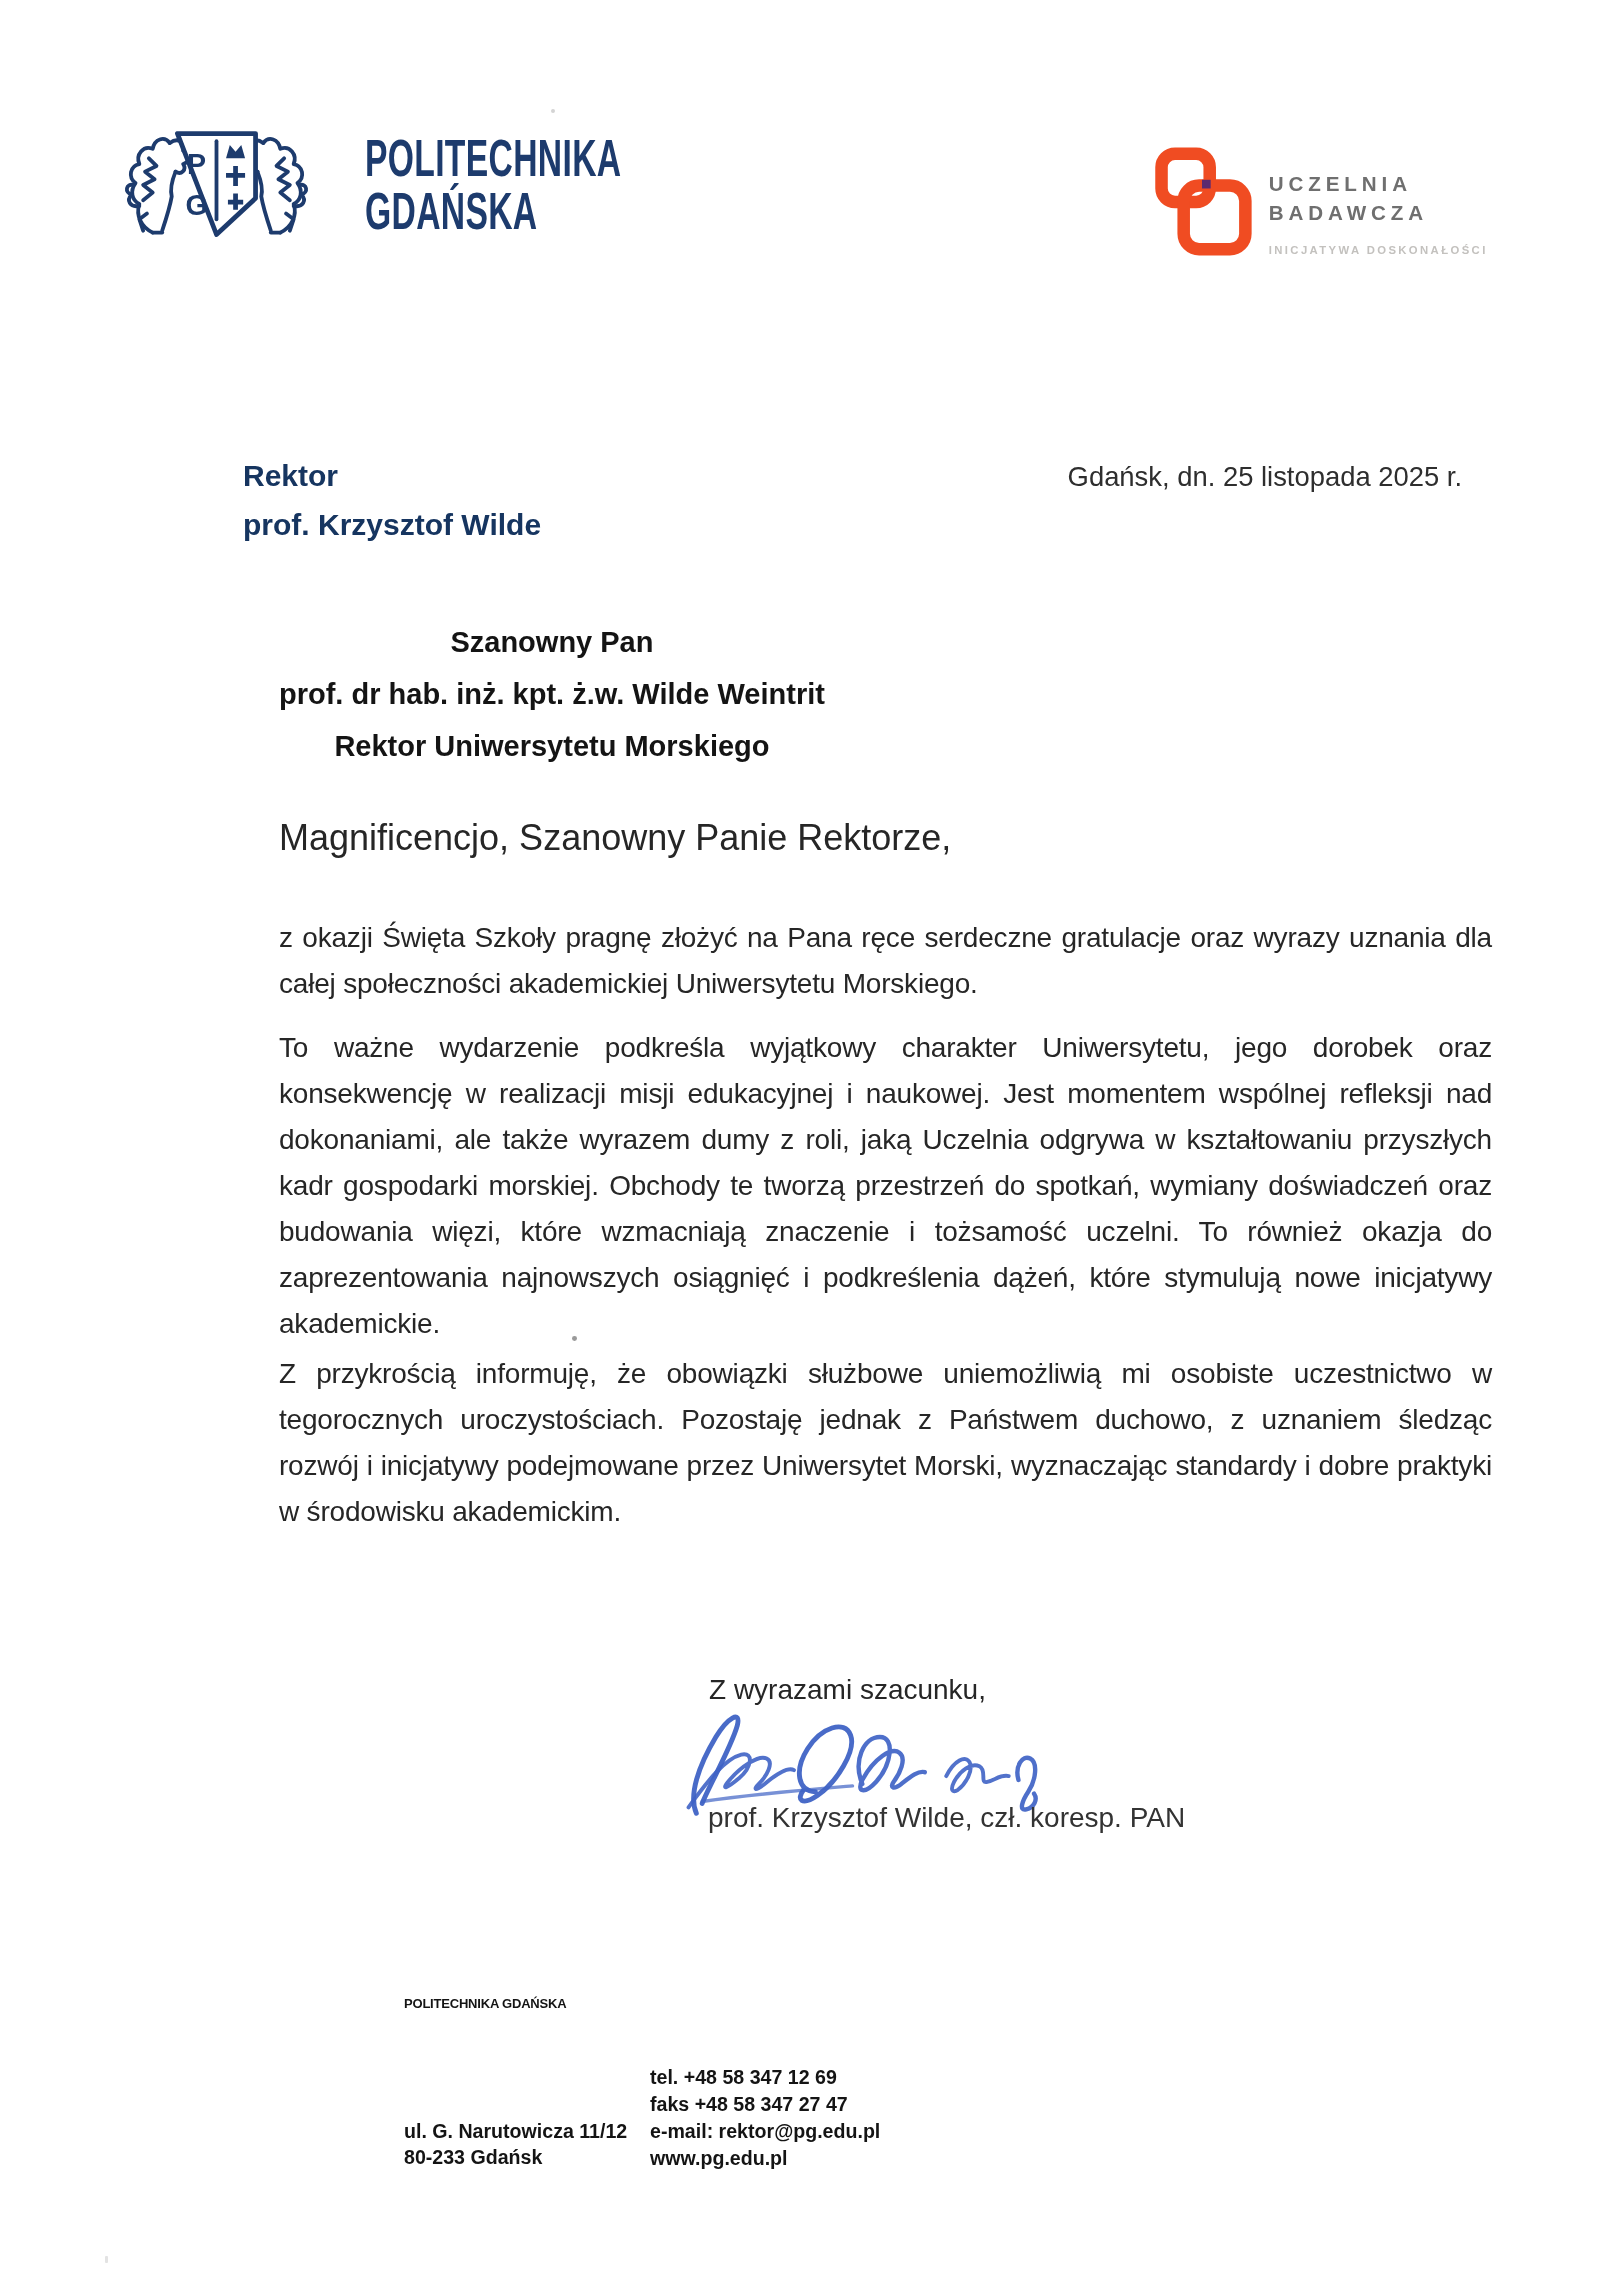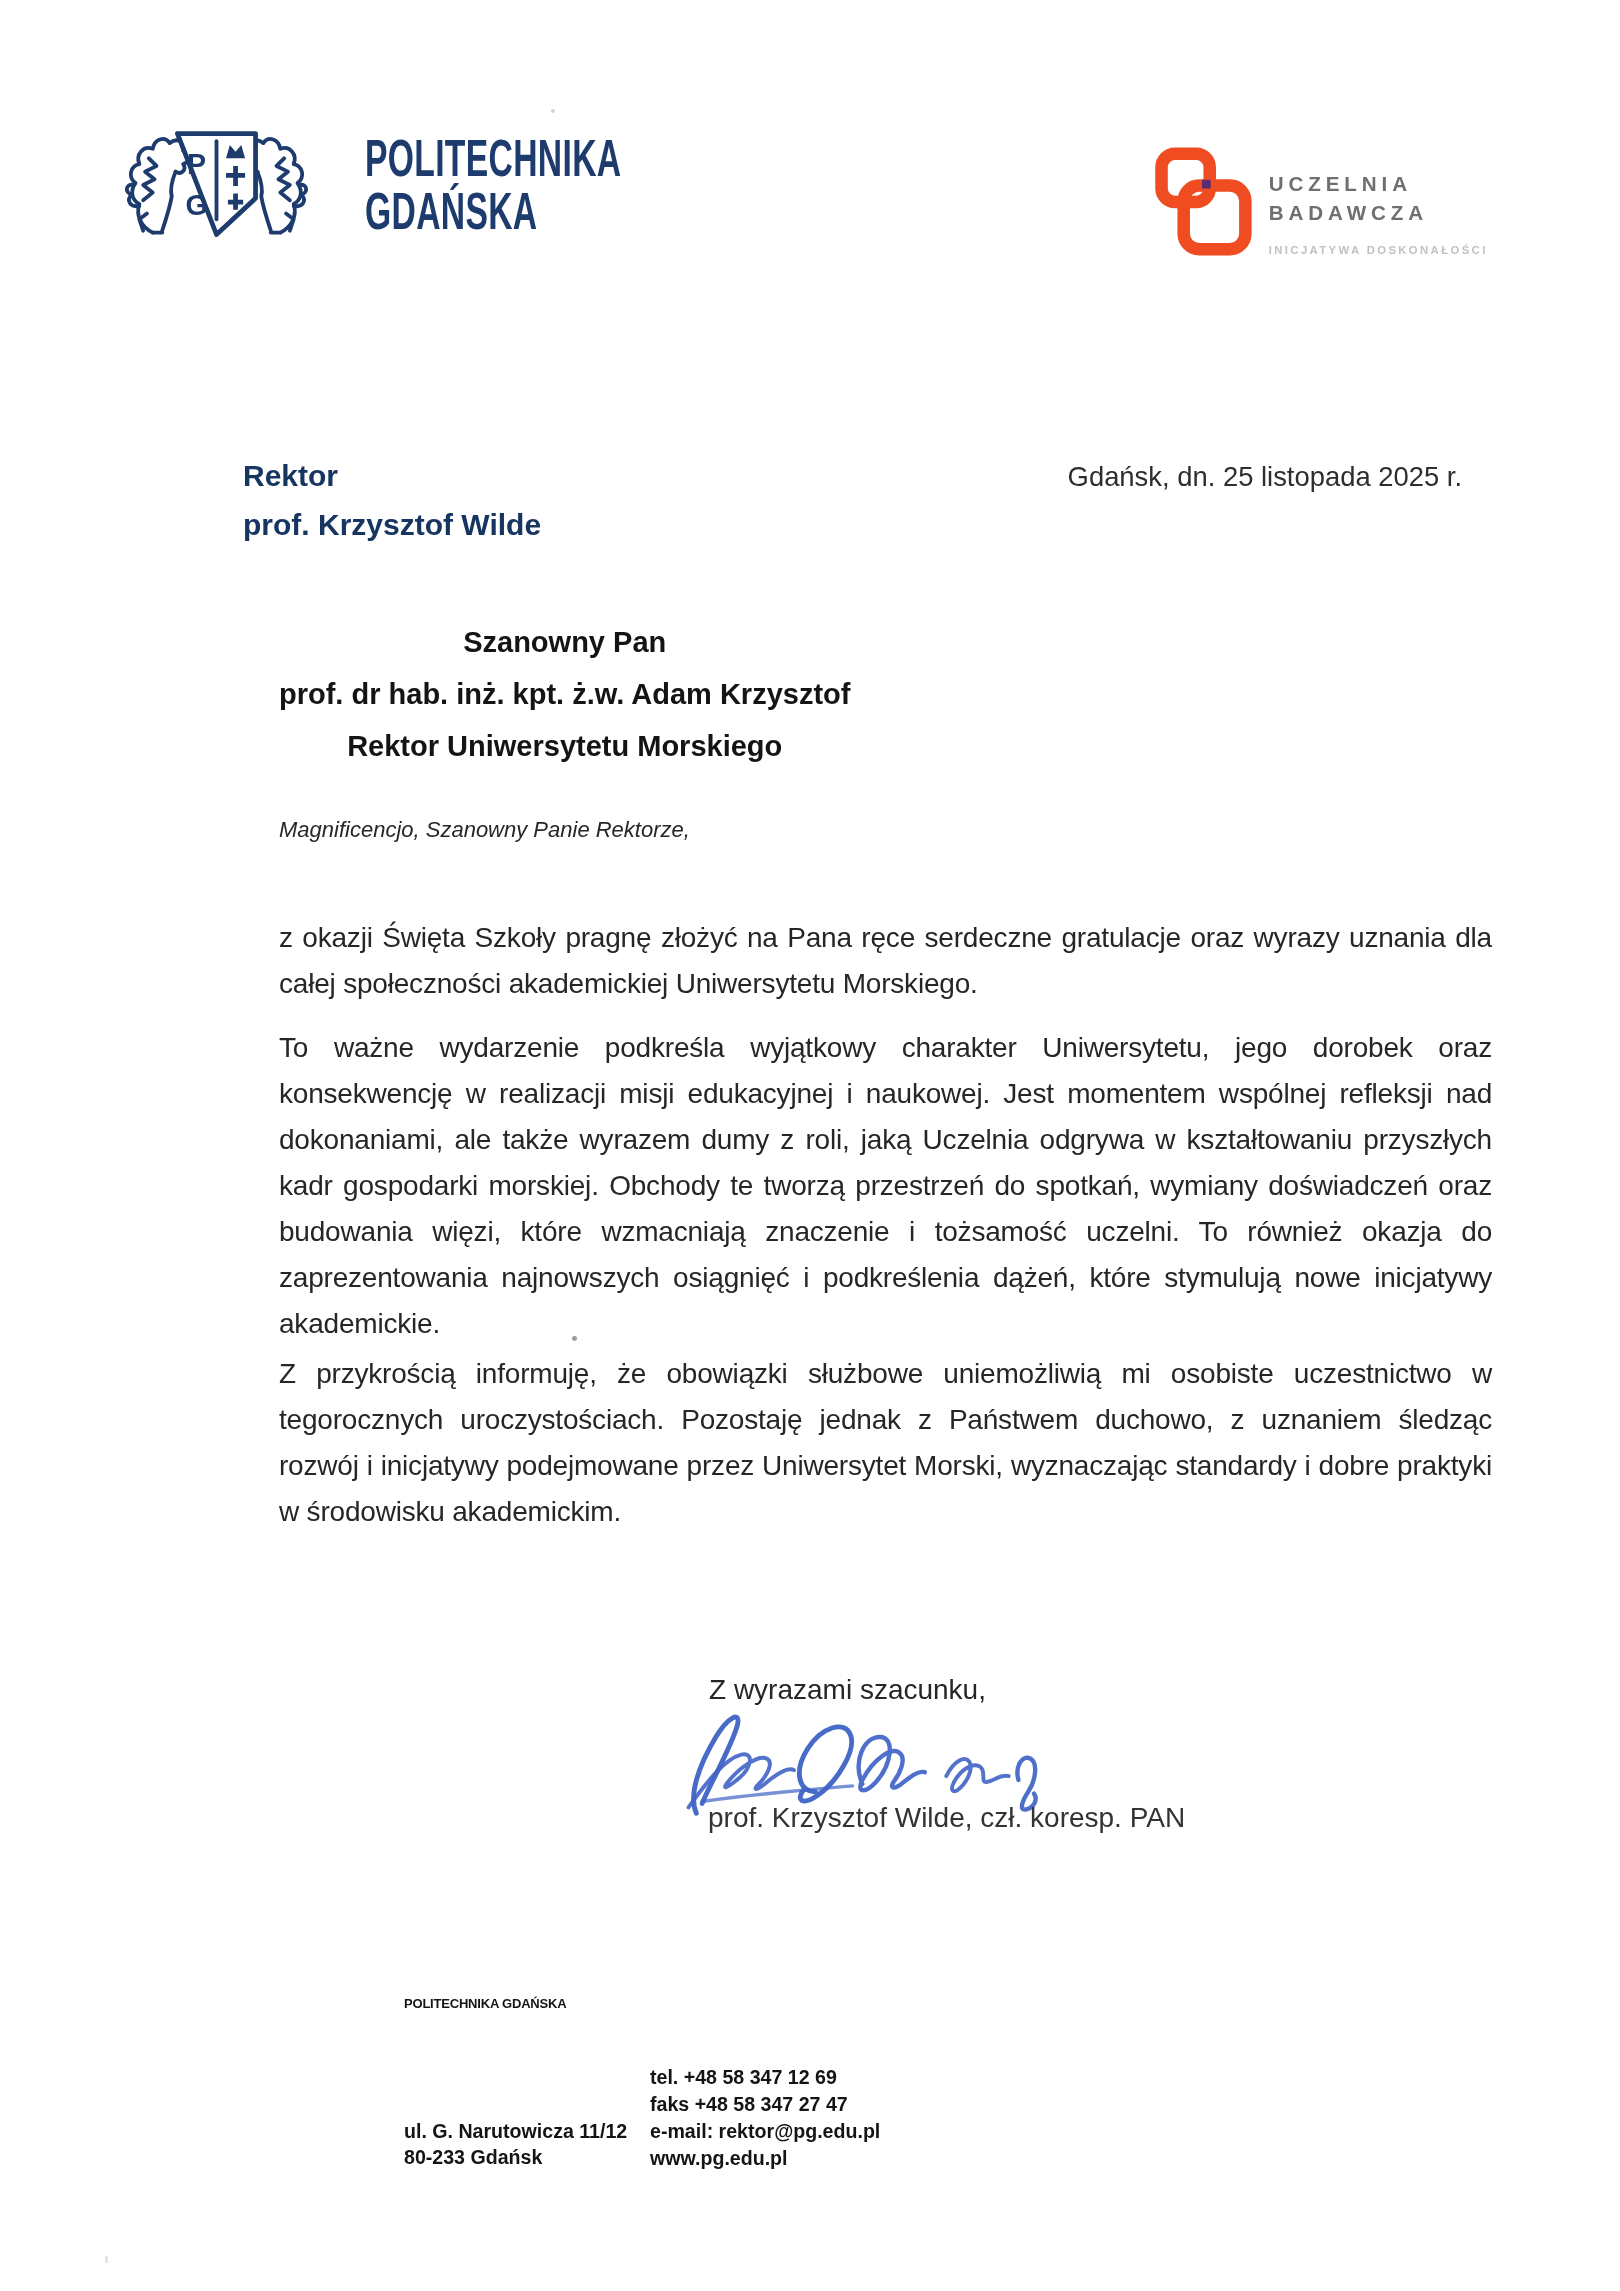--- a/index.html
+++ b/index.html
@@ -31,21 +31,21 @@
   .sender { position:absolute; left:243px; top:451px; font-weight:700; color:#163560;
             font-size:30px; line-height:49px; }
   .sender span { display:block; }
   .dateline { position:absolute; left:980px; top:461px; width:482px; text-align:right;
               font-size:27.4px; color:#2e2e2e; }
   
   .recipient { position:absolute; left:279px; top:616px; font-weight:700; color:#141414;
                font-size:29px; line-height:52px;text-align:center; }
   .recipient span { display:block; }
   
-  .salutation { position:absolute; left:279px; top:817px; font-size:22px; color:#262626;font-style:italic; }
+  .salutation { position:absolute; left:279px; top:817px; font-size:36px; color:#262626; }
   .body-par { position:absolute; left:279px; width:1213px; margin:0;
               font-size:28px; line-height:46px; color:#262626;
               text-align:justify; letter-spacing:-0.2px; }
   #par1 { top:915px; }
   #par2 { top:1025px; }
   #par3 { top:1351px; }
   
   .valediction { position:absolute; left:709px; top:1674px; font-size:28px; color:#262626; }
   .signature { position:absolute; left:668px; top:1698px; width:412px; height:123px; }
   .signer { position:absolute; left:708px; top:1802px; font-size:28px; color:#333; }
@@ -126,21 +126,21 @@
   </div>
 
   <div class="sender">
     <span>Rektor</span>
     <span>prof. Krzysztof Wilde</span>
   </div>
   <div class="dateline">Gdańsk, dn. 25 listopada 2025 r.</div>
 
   <div class="recipient">
     <span>Szanowny Pan</span>
-    <span>prof. dr hab. inż. kpt. ż.w. Adam Krzysztof</span>
+    <span>prof. dr hab. inż. kpt. ż.w. Wilde Weintrit</span>
     <span>Rektor Uniwersytetu Morskiego</span>
   </div>
 
   <div class="salutation">Magnificencjo, Szanowny Panie Rektorze,</div>
   <p id="par1" class="body-par">z okazji Święta Szkoły pragnę złożyć na Pana ręce serdeczne gratulacje oraz wyrazy uznania dla całej społeczności akademickiej Uniwersytetu Morskiego.</p>
   <p id="par2" class="body-par">To ważne wydarzenie podkreśla wyjątkowy charakter Uniwersytetu, jego dorobek oraz konsekwencję w realizacji misji edukacyjnej i naukowej. Jest momentem wspólnej refleksji nad dokonaniami, ale także wyrazem dumy z roli, jaką Uczelnia odgrywa w kształtowaniu przyszłych kadr gospodarki morskiej. Obchody te tworzą przestrzeń do spotkań, wymiany doświadczeń oraz budowania więzi, które wzmacniają znaczenie i tożsamość uczelni. To również okazja do zaprezentowania najnowszych osiągnięć i podkreślenia dążeń, które stymulują nowe inicjatywy akademickie.</p>
   <p id="par3" class="body-par">Z przykrością informuję, że obowiązki służbowe uniemożliwią mi osobiste uczestnictwo w tegorocznych uroczystościach. Pozostaję jednak z Państwem duchowo, z uznaniem śledząc rozwój i inicjatywy podejmowane przez Uniwersytet Morski, wyznaczając standardy i dobre praktyki w środowisku akademickim.</p>
 
   <div class="valediction">Z wyrazami szacunku,</div>
 

